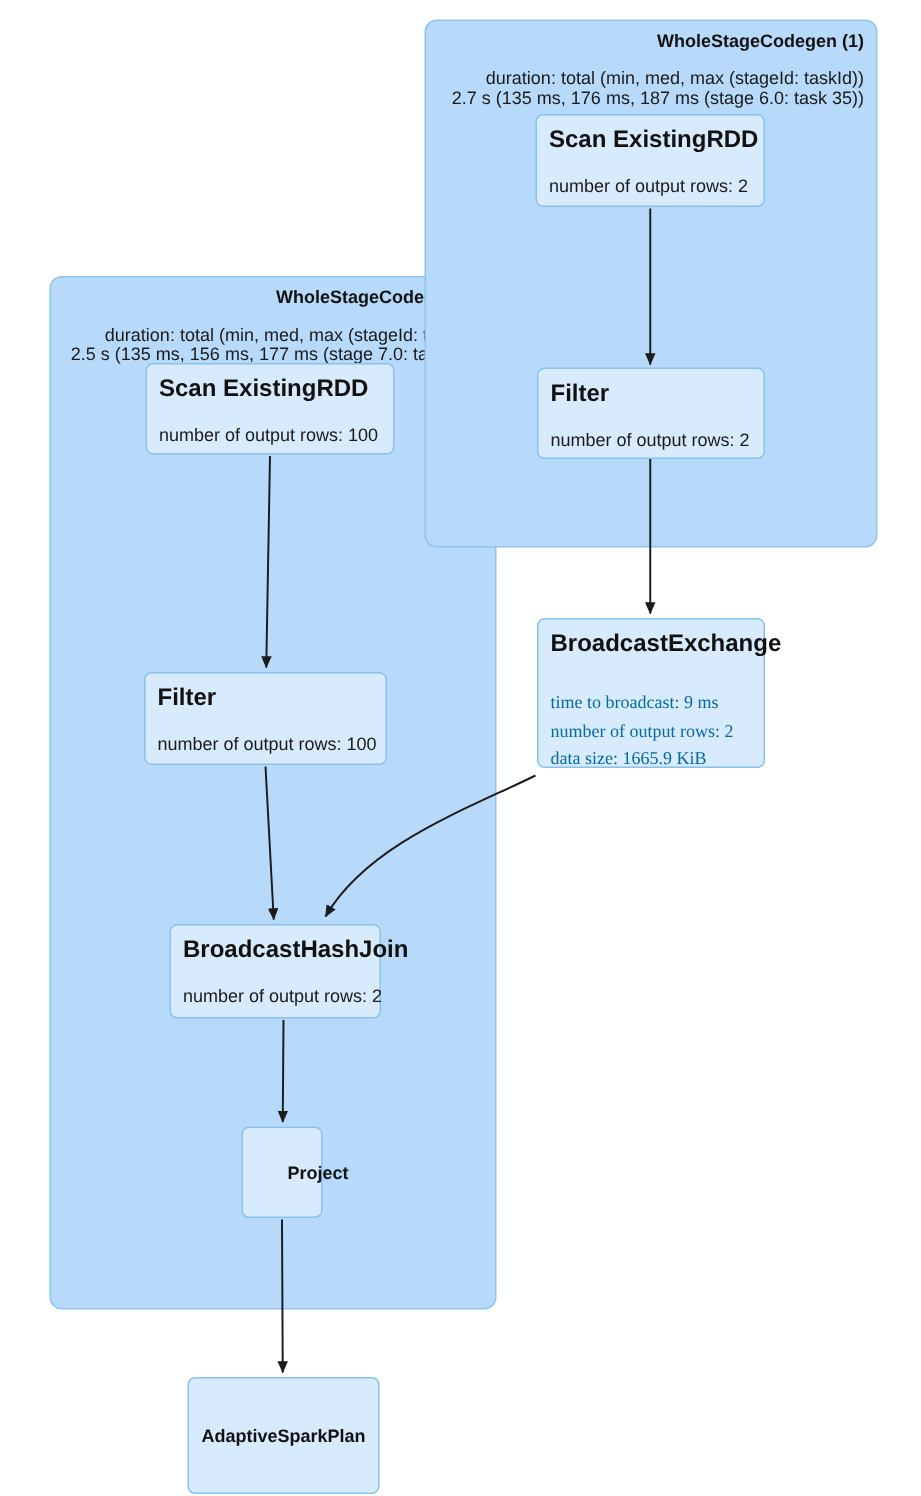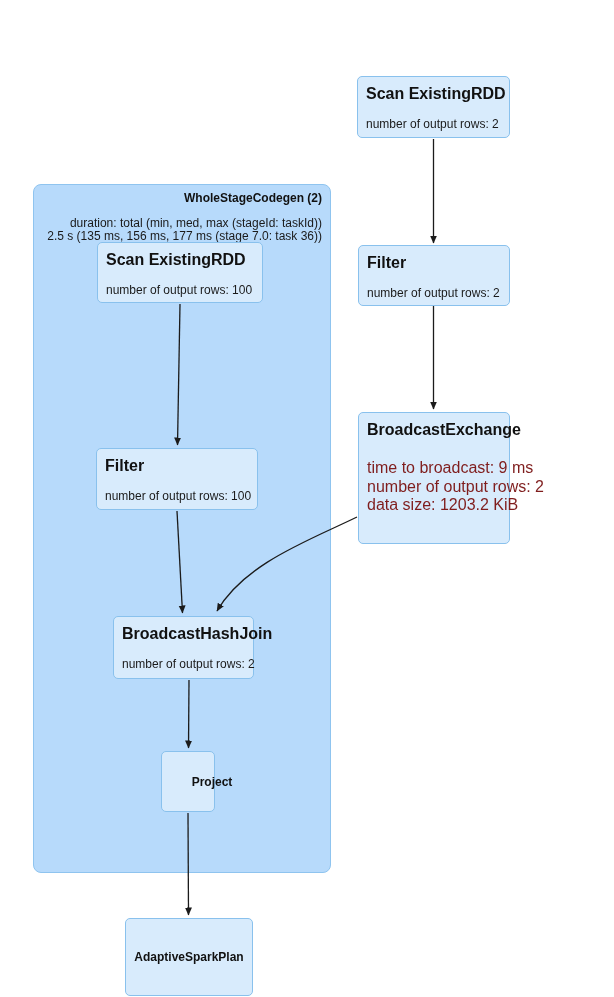--- a/index.html
+++ b/index.html
@@ -59,24 +59,25 @@
     left: 8px;
     top: 40px;
     font-size: 12px;
     white-space: nowrap;
     color: #1a1a1a;
   }
   .metrics-list {
     position: absolute;
     left: 8px;
     top: 46px;
-    font-size: 16px;
+    font-size: 12px;
     line-height: 18.5px;
     white-space: nowrap;
-    color: #7f1d1d;
+    color: #0369a1;
+    font-family: Liberation Serif, serif;
   }
   .node.center {
     display: flex;
     align-items: center;
     justify-content: center;
   }
   .node.center .cname {
     font-size: 12px;
     font-weight: bold;
     white-space: nowrap;
@@ -95,37 +96,42 @@
 <body>
 
 <div id="stage">
 
   <div class="cluster" style="left:33px; top:184px; width:298px; height:689px;">
     <div class="cluster-title">WholeStageCodegen (2)</div>
     <div class="cluster-dur dur1">duration: total (min, med, max (stageId: taskId))</div>
     <div class="cluster-dur dur2">2.5 s (135 ms, 156 ms, 177 ms (stage 7.0: task 36))</div>
   </div>
 
+  <div class="cluster" style="left:283px; top:13px; width:302px; height:352px;">
+    <div class="cluster-title">WholeStageCodegen (1)</div>
+    <div class="cluster-dur dur1">duration: total (min, med, max (stageId: taskId))</div>
+    <div class="cluster-dur dur2">2.7 s (135 ms, 176 ms, 187 ms (stage 6.0: task 35))</div>
+  </div>
 
   <div class="node" style="left:357px; top:76px; width:153px; height:62px;">
     <div class="node-name">Scan ExistingRDD</div>
     <div class="node-metric">number of output rows: 2</div>
   </div>
 
   <div class="node" style="left:358px; top:245px; width:152px; height:61px;">
     <div class="node-name">Filter</div>
     <div class="node-metric">number of output rows: 2</div>
   </div>
 
-  <div class="node" style="left:358px; top:412px; width:152px; height:132px;">
+  <div class="node" style="left:358px; top:412px; width:152px; height:100px;">
     <div class="node-name">BroadcastExchange</div>
     <div class="metrics-list">
       <div>time to broadcast: 9 ms</div>
       <div>number of output rows: 2</div>
-      <div>data size: 1203.2 KiB</div>
+      <div>data size: 1665.9 KiB</div>
     </div>
   </div>
 
   <div class="node" style="left:97px; top:242px; width:166px; height:61px;">
     <div class="node-name">Scan ExistingRDD</div>
     <div class="node-metric">number of output rows: 100</div>
   </div>
 
   <div class="node" style="left:96px; top:448px; width:162px; height:62px;">
     <div class="node-name">Filter</div>

